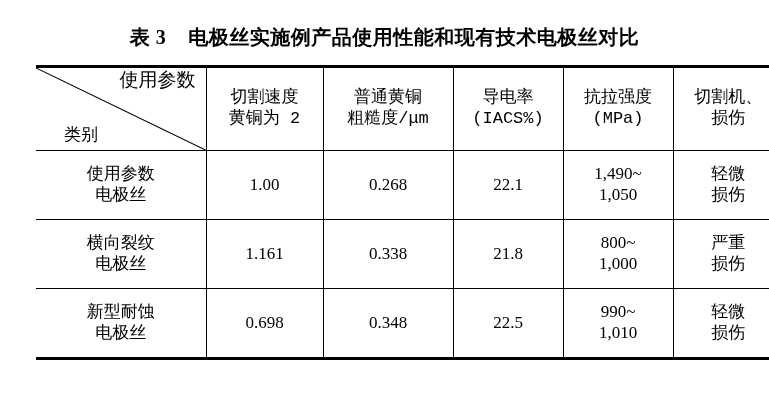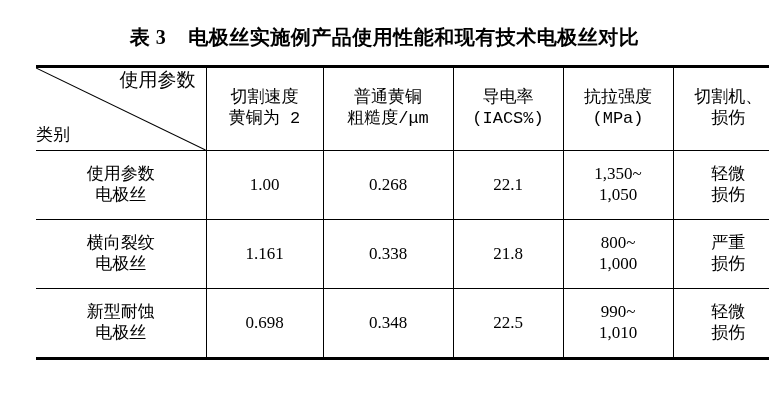--- a/index.html
+++ b/index.html
@@ -77,21 +77,21 @@
   }
   .corner .param {
     position: absolute;
     top: 0;
     right: 10px;
     font-size: 19px;
   }
   .corner .cat {
     position: absolute;
     bottom: 4px;
-    left: 0;
+    left: 28px;
     font-size: 17px;
   }
   .hcell {
     height: 74px;
   }
   .hcell .l1, .hcell .l2 {
     display: block;
     font-family: Liberation Mono, monospace;
   }
   .bcell {
@@ -155,21 +155,21 @@
 
       <tr class="body-row">
         <td class="bcell">
           <span class="l1">使用参数</span>
           <span class="l2">电极丝</span>
         </td>
         <td class="bcell num">1.00</td>
         <td class="bcell num">0.268</td>
         <td class="bcell num">22.1</td>
         <td class="bcell num">
-          <span class="l1">1,350~</span>
+          <span class="l1">1,490~</span>
           <span class="l2">1,050</span>
         </td>
         <td class="bcell">
           <span class="l1">轻微</span>
           <span class="l2">损伤</span>
         </td>
       </tr>
 
       <tr class="body-row">
         <td class="bcell">

